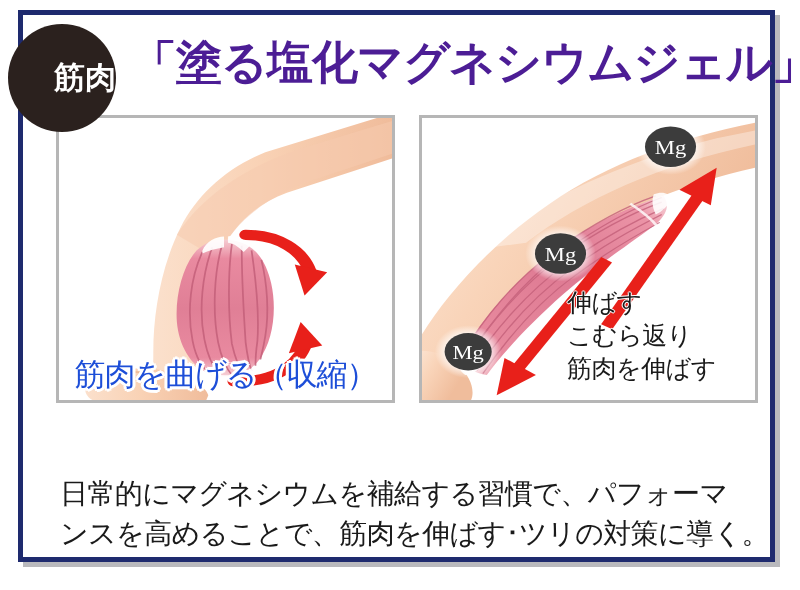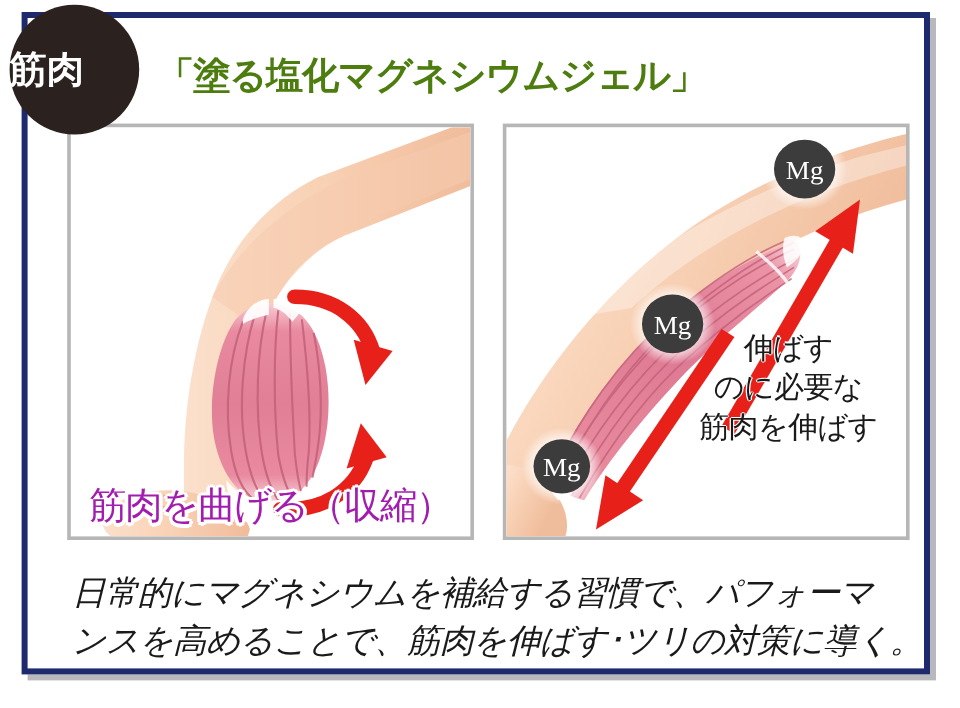--- a/index.html
+++ b/index.html
@@ -20,70 +20,70 @@
     background:#b9b9bd;z-index:-1;
   }
 
   
   .header{
     position:absolute;left:18px;top:10px;width:757px;height:92px;
   }
   .title{
     position:absolute;left:113px;top:18px;width:645px;height:70px;
     display:flex;align-items:center;
-    font-size:31px;font-weight:bold;color:#4d7c0f;
+    font-size:46px;font-weight:bold;color:#4c1d95;
     letter-spacing:-1px;white-space:nowrap;
     font-family:"Liberation Sans","DejaVu Sans",sans-serif;
   }
   .badge{
-    position:absolute;left:8px;top:4px;width:108px;height:108px;
+    position:absolute;left:8px;top:24px;width:108px;height:108px;
     border-radius:50%;background:#2b211e;z-index:5;
-    display:flex;flex-direction:column;align-items:flex-start;justify-content:center;
+    display:flex;flex-direction:column;align-items:flex-end;justify-content:center;
   }
   .badge span{
     color:#ffffff;font-size:31px;font-weight:bold;line-height:1.03;
     letter-spacing:0px;
   }
 
   
   .panels{position:absolute;left:56px;top:103px;width:702px;height:362px;}
   .panel{
-    position:absolute;top:0;width:339px;height:347px;
+    position:absolute;top:12px;width:339px;height:288px;
     border:3px solid #b6b6b6;background:#ffffff;box-sizing:border-box;
     overflow:hidden;
   }
   .panel-left{left:0;}
   .panel-right{left:363px;}
   .panel svg{position:absolute;left:0;top:0;width:100%;height:100%;}
 
   .caption{
     position:absolute;left:0;bottom:4px;width:100%;
-    text-align:center;font-size:31px;color:#a21caf;font-weight:400;
+    text-align:center;font-size:31px;color:#1d4ed8;font-weight:400;
     letter-spacing:-1px;
     text-shadow:
       2px 0 0 #fff,-2px 0 0 #fff,0 2px 0 #fff,0 -2px 0 #fff,
       2px 2px 0 #fff,-2px 2px 0 #fff,2px -2px 0 #fff,-2px -2px 0 #fff,
       3px 0 0 #fff,-3px 0 0 #fff,0 3px 0 #fff,0 -3px 0 #fff;
     z-index:6;
   }
 
   .annot{
     position:absolute;right:8px;top:168px;width:180px;
-    text-align:center;font-size:25px;color:#1a1a1a;line-height:1.32;
+    text-align:left;font-size:25px;color:#1a1a1a;line-height:1.32;
     letter-spacing:-0.5px;z-index:7;
     text-shadow:1px 0 0 #fff,-1px 0 0 #fff,0 1px 0 #fff,0 -1px 0 #fff;
   }
   .annot div{white-space:nowrap;}
 
   
   .footer{
     position:absolute;left:60px;top:474px;width:700px;
     font-size:28px;color:#1a1a1a;line-height:1.42;letter-spacing:-0.6px;
   }
-  .footer div{white-space:nowrap;font-style:italic;}
+  .footer div{white-space:nowrap;}
 
   .mg-label{
     font-family:"Liberation Serif","DejaVu Serif",serif;
     font-size:23px;fill:#ffffff;font-weight:400;
   }
 </style>
 </head>
 <body>
 
 <div id="root">
@@ -218,21 +218,21 @@
         <g>
           <path d="M188 268 L286 92" stroke="#e8201a" stroke-width="13" fill="none" stroke-linecap="butt"></path>
           <path d="M300 64 L294 112 L262 92 Z" fill="#e8201a"></path>
           <path d="M188 182 L92 330" stroke="#e8201a" stroke-width="13" fill="none" stroke-linecap="butt"></path>
           <path d="M76 356 L84 308 L116 330 Z" fill="#e8201a"></path>
         </g>
       </svg>
 
       <div class="annot">
         <div>伸ばす</div>
-        <div>のに必要な</div>
+        <div>こむら返り</div>
         <div>筋肉を伸ばす</div>
       </div>
 
     </div>
   </div>
 
   <div class="footer">
     <div>日常的にマグネシウムを補給する習慣で、パフォーマ</div>
     <div>ンスを高めることで、筋肉を伸ばす･ツリの対策に導く。</div>
   </div>

